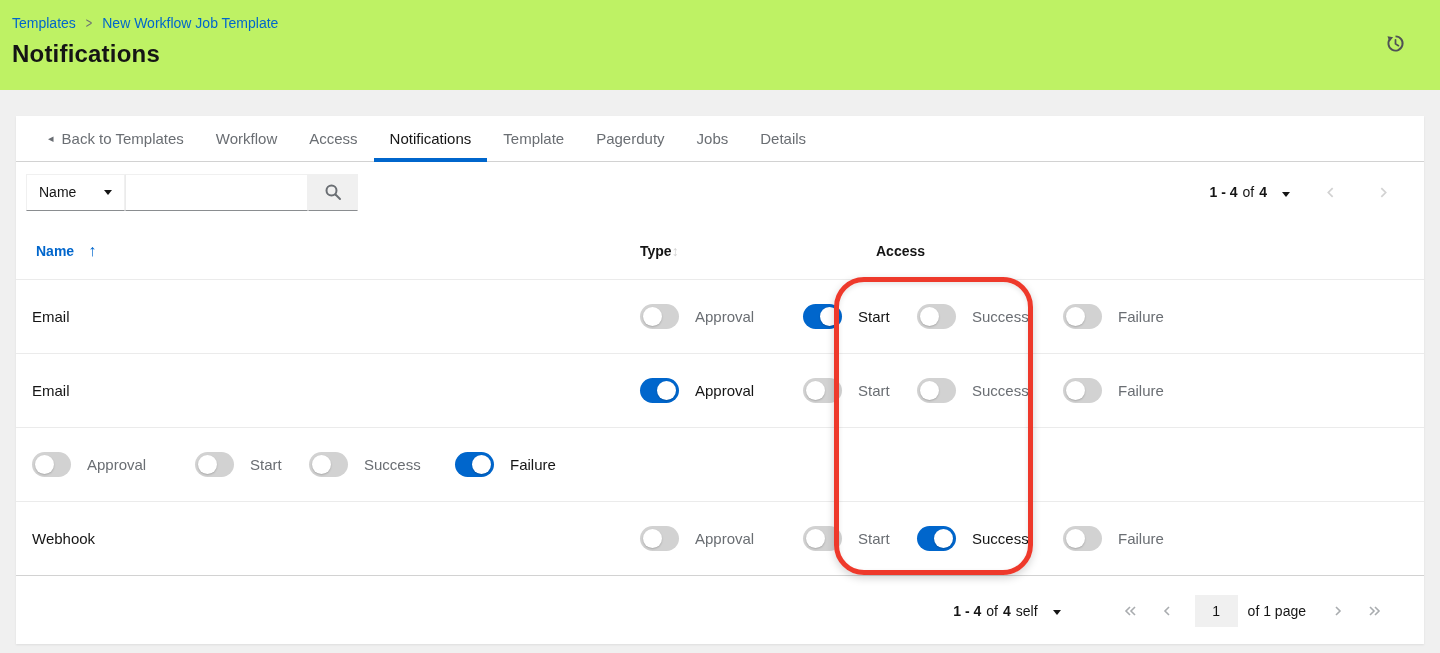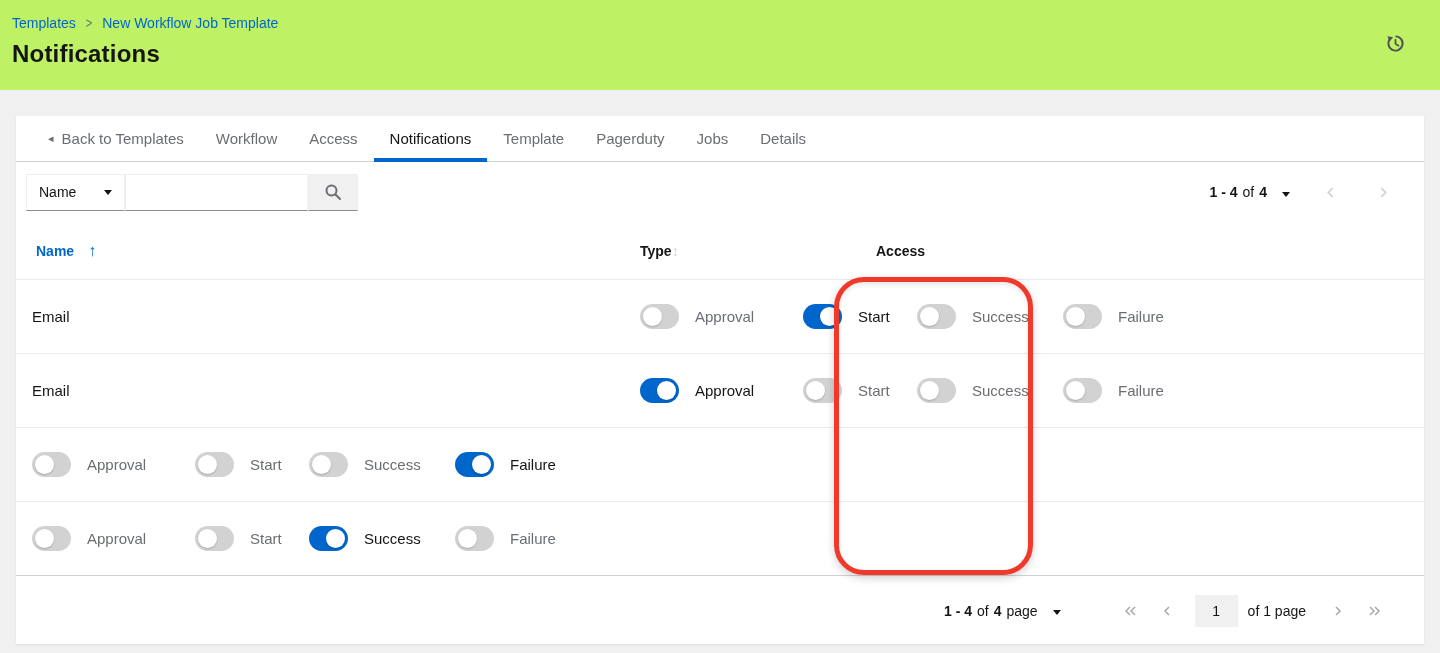--- a/index.html
+++ b/index.html
@@ -266,20 +266,21 @@
       <div class="switch-group on">
         <span class="switch">
             <span class="knob"></span>
           </span>
         <span class="switch-label">Failure</span>
       </div>
     </div>
   </div>
 
   <div class="trow">
+    <div class="cell">Webhook</div>
     <div class="cell options-cell">
       <div class="switch-group">
         <span class="switch">
             <span class="knob"></span>
           </span>
         <span class="switch-label">Approval</span>
       </div>
       <div class="switch-group">
         <span class="switch">
             <span class="knob"></span>
@@ -299,21 +300,21 @@
         <span class="switch-label">Failure</span>
       </div>
     </div>
   </div>
 
   <div class="card-footer">
     <div class="foot-summary">
       <span class="b">1 - 4</span>
       <span>of</span>
       <span class="b">4</span>
-      <span>page</span>
+      <span>self</span>
       <button class="pg-caret-btn"><span class="caret-down"></span></button>
     </div>
     <div class="foot-nav">
       <button class="chev-btn">
         <svg width="14" height="12" viewBox="0 0 14 12">
             <polyline points="7,2 3,6 7,10" fill="none" stroke="currentColor" stroke-width="1.6"></polyline>
             <polyline points="12,2 8,6 12,10" fill="none" stroke="currentColor" stroke-width="1.6"></polyline>
           </svg>
       </button>
       <button class="chev-btn">

